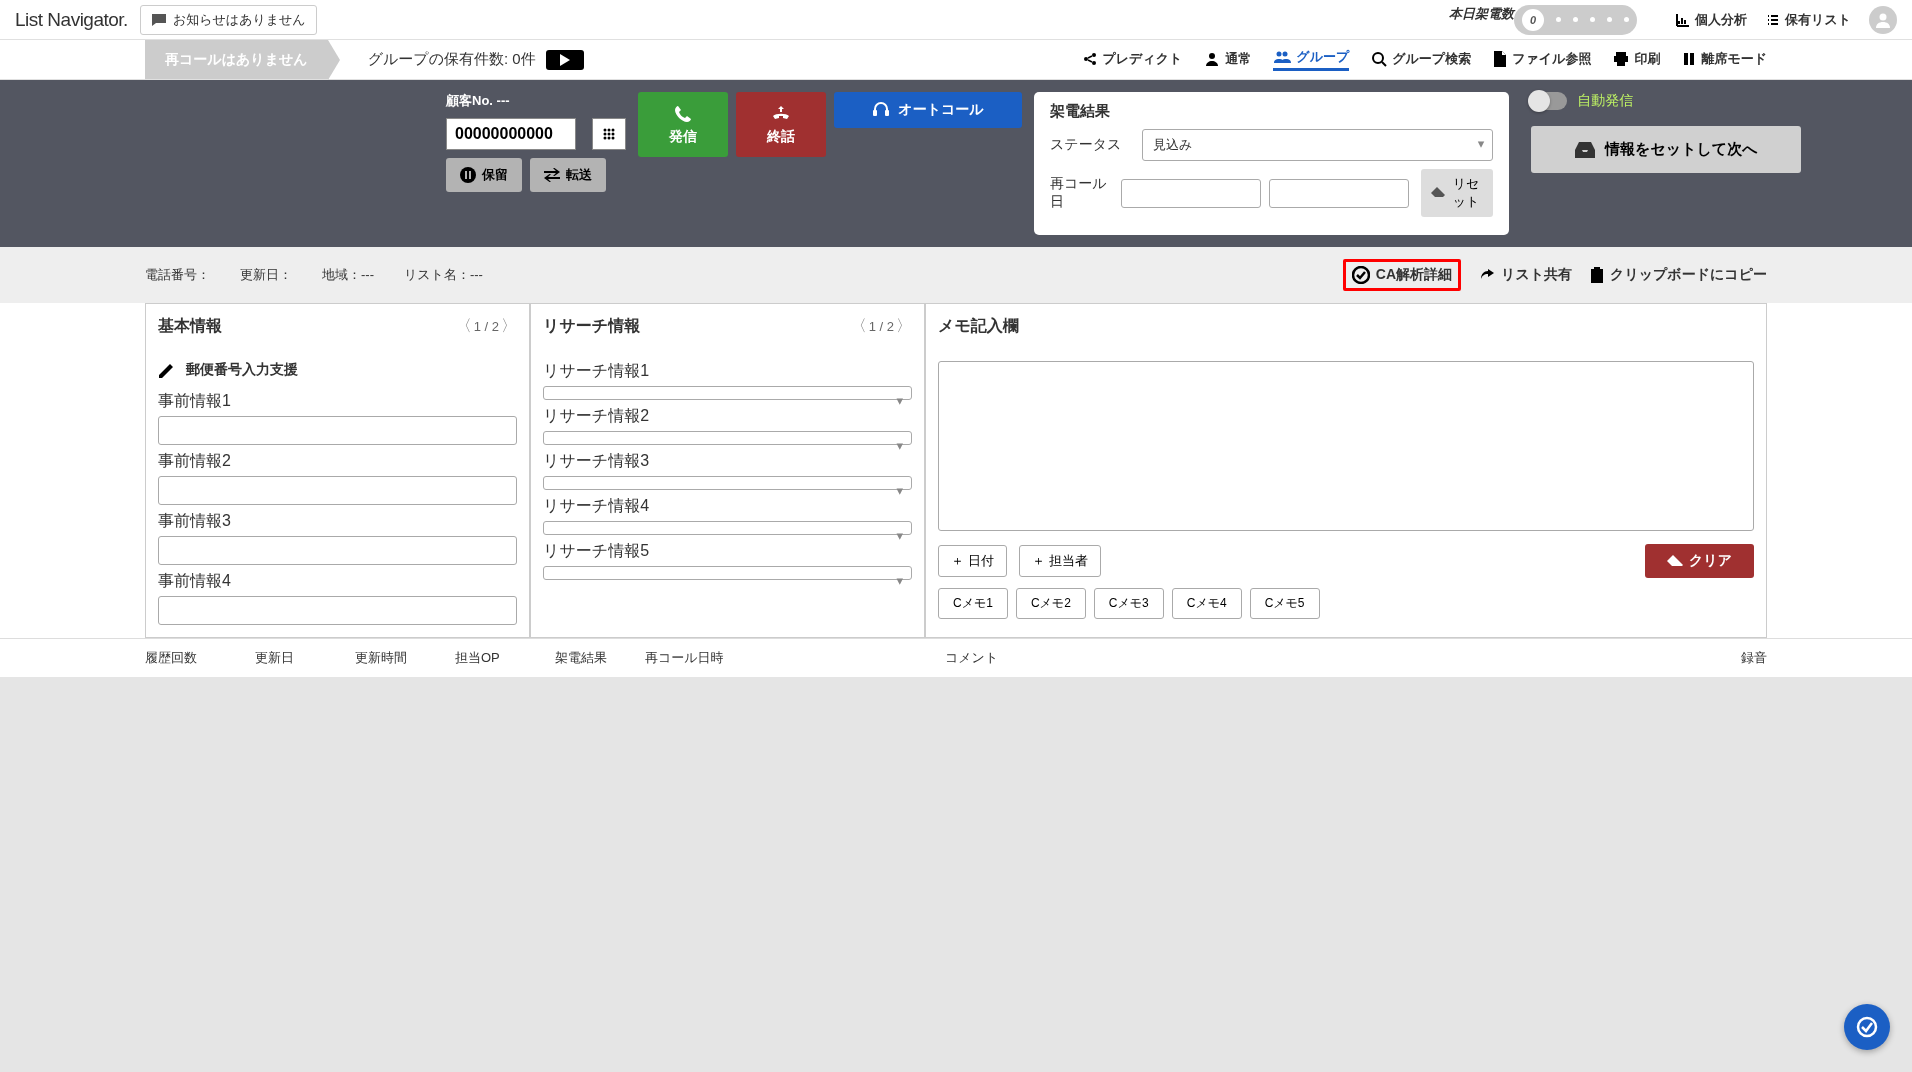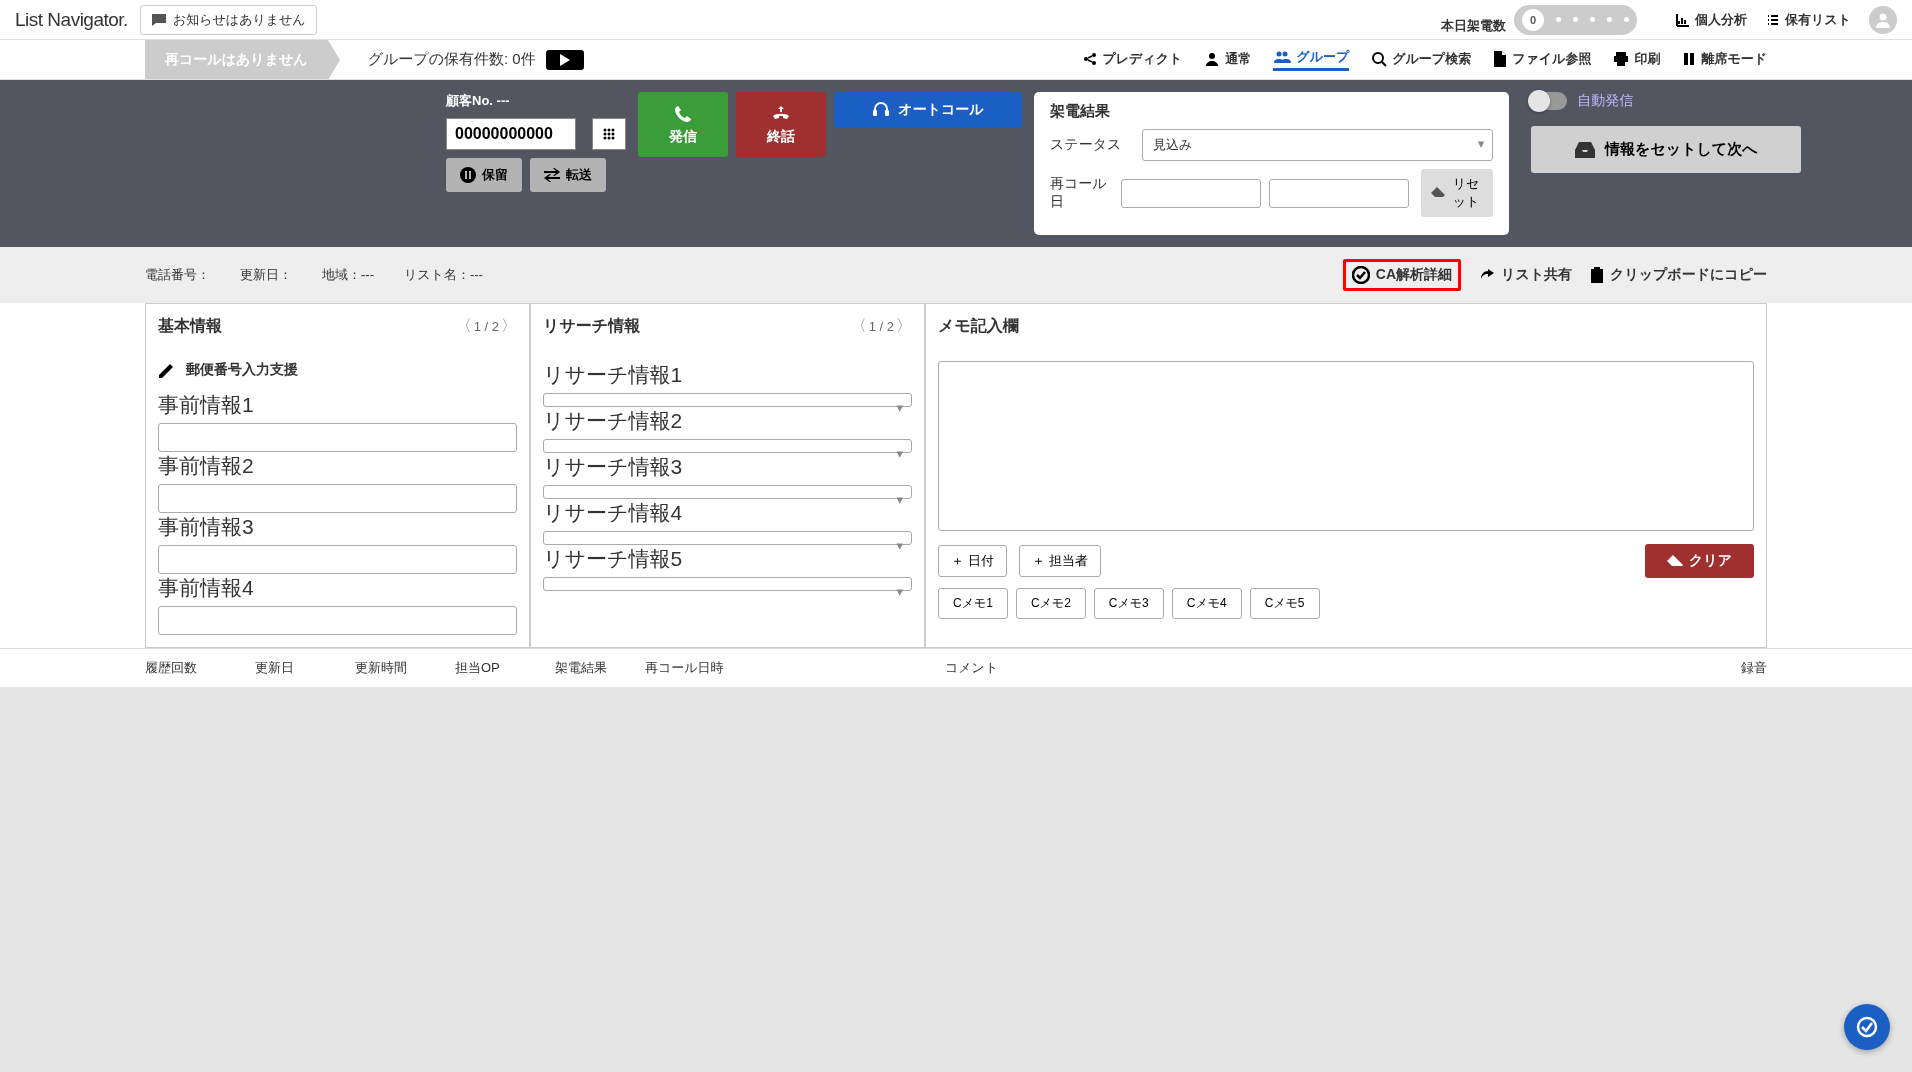--- a/index.html
+++ b/index.html
@@ -1,21 +1,21 @@
 <!DOCTYPE html>
 <html><head>
 <meta charset="utf-8">
 <style>
 * { box-sizing: border-box; margin: 0; padding: 0; }
 body { font-family: "Hiragino Kaku Gothic Pro", "メイリオ", Meiryo, sans-serif; font-size: 13px; color: #333; background: #e5e5e5; }
 .top-header { display: flex; align-items: center; padding: 6px 15px; background: #fff; border-bottom: 1px solid #e0e0e0; height: 40px; }
 .logo { font-size: 19px; font-weight: 400; color: #333; letter-spacing: -0.5px; margin-right:12px;}
 .notice-box { border: 1px solid #ccc; border-radius: 3px; padding: 5px 10px; display: flex; align-items: center; gap: 6px; color: #333; font-size:13px;}
 .flex-spacer { flex: 1; }
-.today-calls { display: flex; align-items: flex-end; gap: 8px; font-size:13px; font-weight:bold; margin-right:20px;}
+.today-calls { display: flex; align-items: flex-start; font-size:13px; font-weight:bold; margin-right:20px;font-style:italic;}
 .today-calls-pill { background: #ccc; border-radius: 20px; padding: 4px 8px; display: flex; align-items: center; gap: 12px; }
 .today-calls-pill .count-circle { background: #fff; color: #555; border-radius: 50%; width: 22px; height: 22px; display: inline-flex; align-items: center; justify-content: center; font-size: 11px; font-weight:bold;}
 .today-calls-pill .dot { width: 5px; height: 5px; background: #fff; border-radius: 50%; }
 .top-link { display: flex; align-items: center; gap: 4px; margin-left: 18px; cursor: pointer; font-size:13px; font-weight:bold;}
 .avatar-circle { width: 28px; height: 28px; background: #ccc; border-radius: 50%; display: flex; align-items: center; justify-content: center; color: #fff; margin-left:18px;}
 
 .nav-row { display: flex; align-items: stretch; background: #fff; height: 40px; border-bottom: 1px solid #e0e0e0;}
 .recall-tag { background: #ccc; color: #fff; padding: 0 20px; display: flex; align-items: center; font-weight: bold; font-size:14px; position:relative; margin-left:145px;}
 .recall-tag::after { content:""; position:absolute; right:-12px; top:0; border-top: 20px solid transparent; border-bottom: 20px solid transparent; border-left: 12px solid #ccc;}
 .group-hold { padding: 0 20px; display: flex; align-items: center; font-size: 15px; margin-left:20px;}
@@ -45,42 +45,42 @@
 .result-row { display:flex; align-items:center; gap:12px; margin-bottom:8px;}
 .result-row label { width:80px; font-size:14px;}
 .result-select { flex:1; position:relative;}
 .result-select .selbox { border:1px solid #aaa; border-radius:3px; padding:6px 28px 6px 10px; background:#fff; cursor:pointer; position:relative;}
 .result-select .selbox::after { content:"▾"; position:absolute; right:8px; color:#888;}
 .result-inputs { display:flex; gap:8px;}
 .result-inputs input { border:1px solid #aaa; border-radius:3px; padding:6px; width:140px;}
 .reset-btn { background:#ddd; border:none; border-radius:3px; padding:6px 10px; cursor:pointer; display:flex; align-items:center; gap:4px; font-size:13px;}
 
 .right-col { display:flex; flex-direction:column; gap:16px; margin-left:10px;}
-.auto-toggle { display:flex; align-items:flex-end; gap:10px; color:#c4b5fd; font-size:14px;}
+.auto-toggle { display:flex; align-items:flex-end; gap:10px; color:#bef264; font-size:14px;}
 .toggle-track { width:36px; height:18px; background:#999; border-radius:10px; position:relative; cursor:pointer;}
 .toggle-thumb { position:absolute; left:-3px; top:-2px; width:22px; height:22px; background:#e5e5e5; border-radius:50%; box-shadow:0 1px 3px rgba(0,0,0,0.3);}
 .set-next-btn { background:#d0d0d0; border:none; border-radius:3px; padding:14px 30px; display:flex; align-items:center; gap:10px; cursor:pointer; font-size:15px; font-weight:bold; width:270px; justify-content:center;}
 
 .info-bar { background:#eee; padding:12px 145px; display:flex; align-items:center; gap:30px; font-size:13px;}
 .info-bar .left-items { display:flex; gap:30px;}
 .info-bar-right { margin-left:auto; display:flex; gap:18px; align-items:center;}
 .ib-btn { display:flex; align-items:center; gap:6px; cursor:pointer; font-weight:bold; font-size:14px;}
 .ib-btn.highlight { border:3px solid red; padding:4px 6px; border-radius:2px;}
 
 .panels { display:flex; gap:0; padding:0 145px; background:#fff;}
 .panel { border:1px solid #ccc; padding:12px; }
 .panel:nth-child(1){ flex:0 0 385px;}
 .panel:nth-child(2){ flex:0 0 395px;}
 .panel:nth-child(3){ flex:1;}
 .panel-header { display:flex; align-items:center; justify-content:space-between; margin-bottom:24px;}
 .panel-header h3 { font-size:16px; font-weight:bold;}
 .pager { display:flex; align-items:center; gap:2px; color:#666; font-size:13px;}
 .pager .arrow { cursor:pointer; font-size:16px; color:#888;}
 .helper-link { display:flex; align-items:flex-end; gap:12px; font-size:14px; font-weight:bold; margin-bottom:12px; cursor:pointer;}
-.field-label { font-size:21px; margin-bottom:4px; }
+.field-label { font-size:16px; margin-bottom:4px; margin-top:6px;}
 .field-input { width:100%; border:1px solid #aaa; border-radius:3px; padding:6px; }
 .field-select { width:100%; border:1px solid #aaa; border-radius:3px; padding:6px 28px 6px 10px; background:#fff; position:relative; cursor:pointer;}
 .field-select::after { content:"▾"; position:absolute; right:8px; color:#888;}
 .memo-area { width:100%; height:170px; border:1px solid #aaa; border-radius:3px; padding:6px; resize:none;}
 .memo-btns1 { display:flex; gap:12px; align-items:center; margin-top:10px;}
 .small-btn { background:#fff; border:1px solid #aaa; border-radius:3px; padding:6px 12px; display:flex; align-items:center; gap:4px; cursor:pointer; font-size:13px;}
 .clear-btn { margin-left:auto; background:#a03030; color:#fff; border:none; border-radius:3px; padding:8px 22px; display:flex; align-items:center; gap:6px; cursor:pointer; font-size:14px; font-weight:bold;}
 .memo-btns2 { display:flex; gap:8px; margin-top:10px;}
 .cmemo-btn { background:#fff; border:1px solid #aaa; border-radius:3px; padding:6px 14px; cursor:pointer; font-size:12px;}
 

